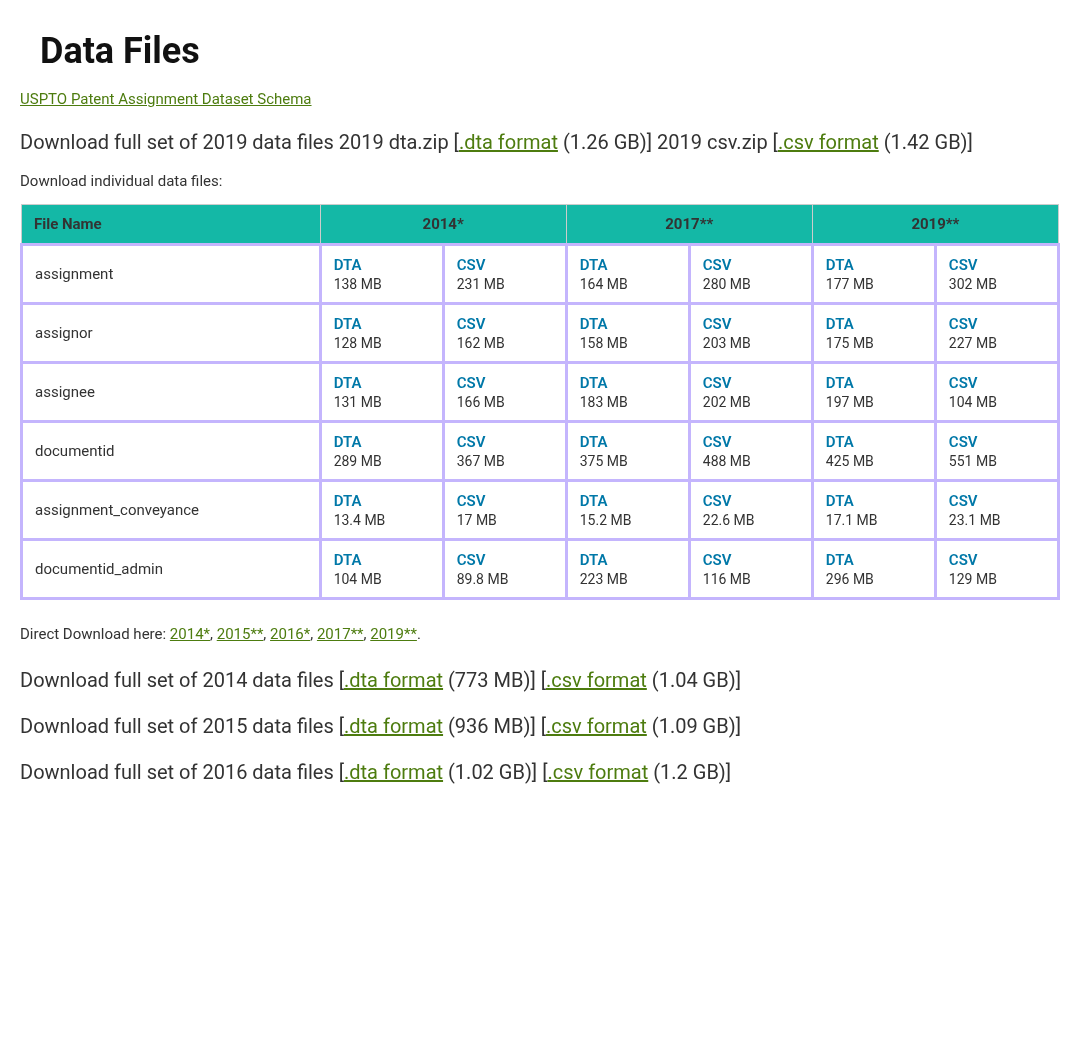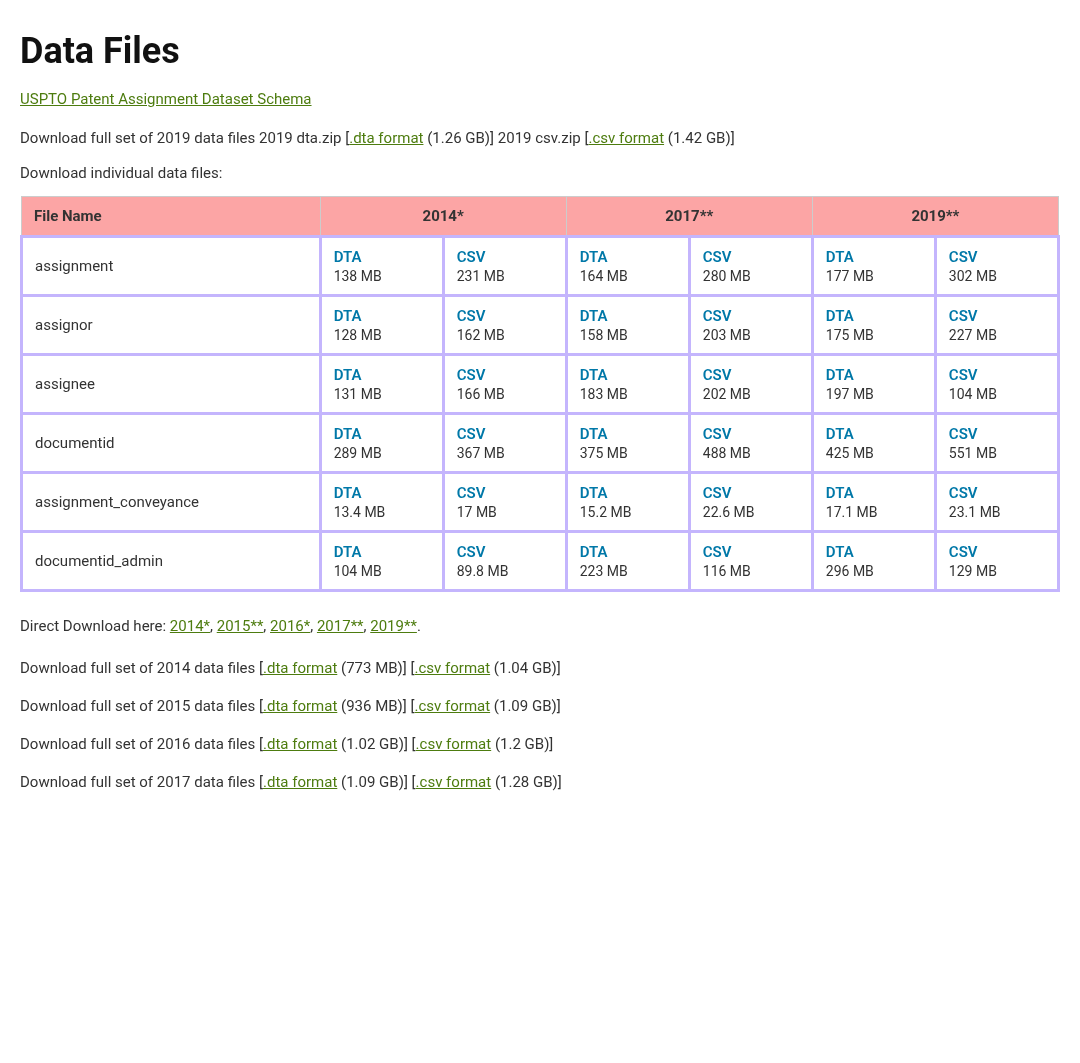--- a/index.html
+++ b/index.html
@@ -9,48 +9,49 @@
       color: #333;
       background: #fff;
       padding: 30px 20px;
       max-width: 1080px;
     }
     h1 {
       font-size: 36px;
       font-weight: 700;
       margin-bottom: 18px;
       color: #111;
+      margin-left: 20px;
     }
     .link {
       color: #4d7c0f;
       text-decoration: underline;
       cursor: pointer;
     }
     .intro-link {
       display: inline-block;
       margin-bottom: 18px;
       font-size: 15px;
     }
     .download-line {
       margin-bottom: 14px;
-      font-size: 15px;
+      font-size: 20px;
       line-height: 1.6;
     }
     .section-label {
       margin-bottom: 14px;
       font-size: 15px;
     }
     table {
       width: 100%;
       border-collapse: collapse;
       margin-bottom: 22px;
       margin-top: 10px;
     }
     th {
-      background: #fca5a5;
+      background: #14b8a6;
       border: 1px solid #ccc;
       padding: 10px 12px;
       font-size: 15px;
       font-weight: 700;
       text-align: center;
     }
     th.file-col {
       text-align: left;
     }
     td {
@@ -351,14 +352,13 @@
 </table>
 
 <p class="direct-links">
   <span>Direct Download here: </span><a class="link" href="#">2014*</a>, <a class="link" href="#">2015**</a>, <a class="link" href="#">2016*</a>, <a class="link" href="#">2017**</a>, <a class="link" href="#">2019**</a>.
 </p>
 
 <div id="bottom-downloads">
     <p class="download-line"><span>Download full set of 2014 data files [</span><a class="link" href="#">.dta format</a><span> (773 MB)] [</span><a class="link" href="#">.csv format</a><span> (1.04 GB)]</span></p>
     <p class="download-line"><span>Download full set of 2015 data files [</span><a class="link" href="#">.dta format</a><span> (936 MB)] [</span><a class="link" href="#">.csv format</a><span> (1.09 GB)]</span></p>
     <p class="download-line"><span>Download full set of 2016 data files [</span><a class="link" href="#">.dta format</a><span> (1.02 GB)] [</span><a class="link" href="#">.csv format</a><span> (1.2 GB)]</span></p>
-    <p class="download-line"><span>Download full set of 2017 data files [</span><a class="link" href="#">.dta format</a><span> (1.09 GB)] [</span><a class="link" href="#">.csv format</a><span> (1.28 GB)]</span></p>
   </div>
 
 </body></html>

